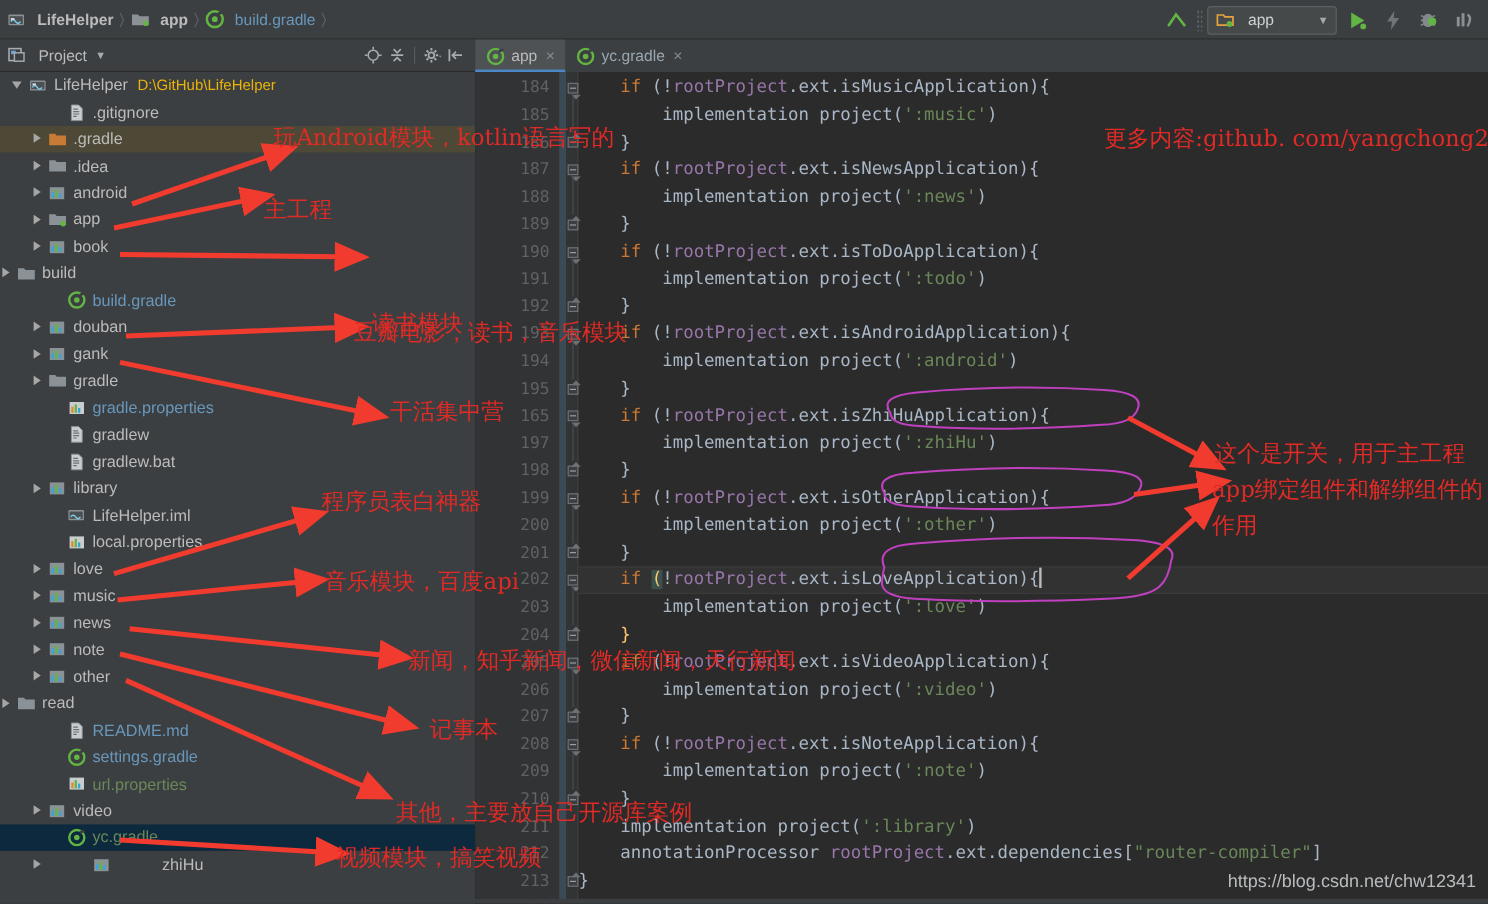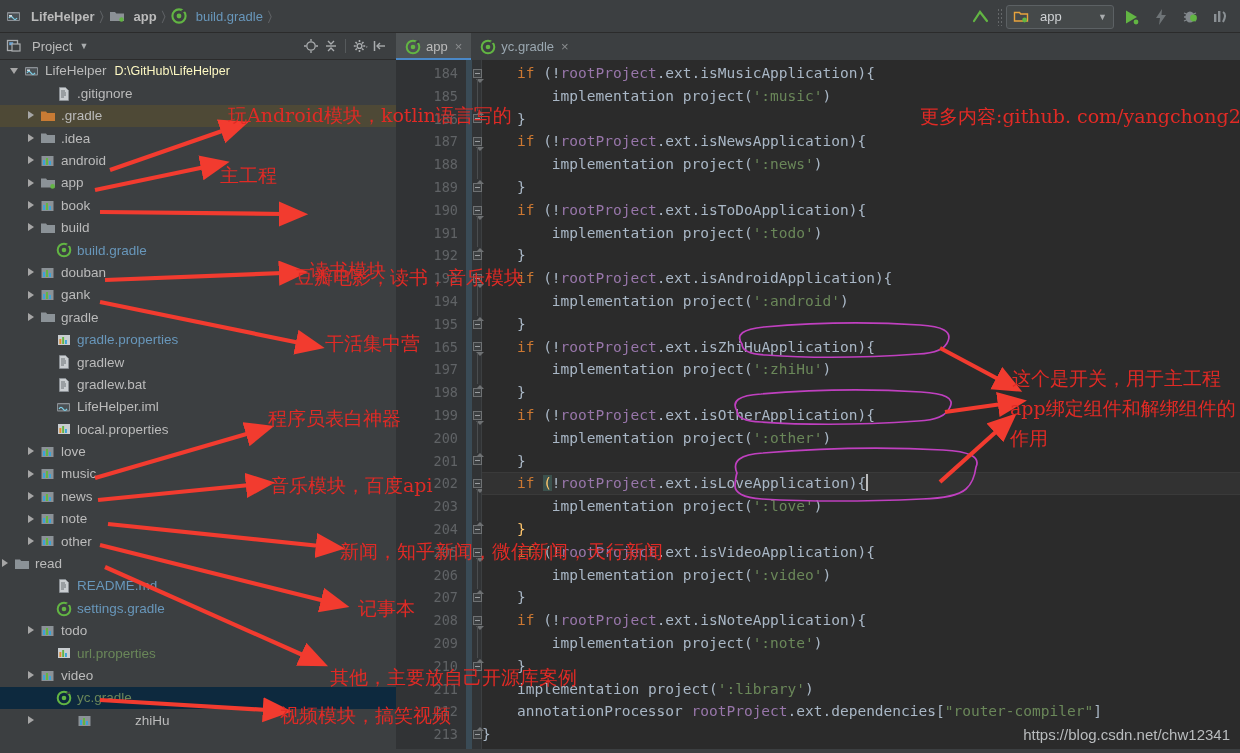--- a/index.html
+++ b/index.html
@@ -78,21 +78,21 @@
     border-left: 6px solid #a6a6a6;
     border-top: 4.5px solid transparent; border-bottom: 4.5px solid transparent;
   }
   .arrow.open::after {
     content: ""; position: absolute; left: 0px; top: 2.5px;
     border-top: 6px solid #a6a6a6;
     border-left: 4.5px solid transparent; border-right: 4.5px solid transparent;
   }
   .ico { width: 16px; height: 16px; margin-right: 5px; flex: 0 0 16px; position: relative; }
   .lbl { line-height: 1; }
-  .subpath { color: #fef9c3; font-size: 12.5px; margin-left: 8px; }
+  .subpath { color: #eab308; font-size: 12.5px; margin-left: 8px; }
   .lbl.blue { color: #6897bb; }
   .lbl.green { color: #6a8759; }
 
   
   .editor {
     position: absolute; left: 396px; top: 33px; width: 844px; height: 720px;
     background: #2b2b2b;
   }
   .tabs {
     position: absolute; left: 0; top: 0; width: 844px; height: 27px;
@@ -382,21 +382,21 @@
       <div class="row" style="padding-left: 26px;">
         <span class="arrow closed"></span>
         <span class="ico"><svg width="16" height="16" viewBox="0 0 16 16">
             <rect x="1.5" y="3" width="12" height="10" fill="#8b9297"></rect>
             <rect x="3" y="7" width="2" height="5" fill="#3ba3d8"></rect>
             <rect x="6" y="5" width="2" height="7" fill="#62b543"></rect>
             <rect x="9" y="8" width="2" height="4" fill="#3ba3d8"></rect>
           </svg></span>
         <span class="lbl">book</span>
       </div>
-      <div class="row" style="padding-left: 26px;">
+      <div class="row" style="">
         <span class="arrow closed"></span>
         <span class="ico"><svg width="16" height="16" viewBox="0 0 16 16">
             <path d="M1 3.5h5l1.2 1.5H15V13H1z" fill="#8b9297"></path>
           </svg></span>
         <span class="lbl">build</span>
       </div>
       <div class="row" style="padding-left: 42px;">
         <span class="arrow none"></span>
         <span class="ico"><svg width="16" height="16" viewBox="0 0 16 16">
             <circle cx="8" cy="8" r="6.3" fill="none" stroke="#62b543" stroke-width="2"></circle>
@@ -451,20 +451,30 @@
         <span class="lbl">gradlew</span>
       </div>
       <div class="row" style="padding-left: 42px;">
         <span class="arrow none"></span>
         <span class="ico"><svg width="16" height="16" viewBox="0 0 16 16">
             <path d="M3.5 1.5h6l3 3V14.5h-9z" fill="#c9cdd0" stroke="#8b9297" stroke-width="0.8"></path>
             <path d="M5 5h4M5 7h5M5 9h5M5 11h3" stroke="#6b7175" stroke-width="1"></path>
           </svg></span>
         <span class="lbl">gradlew.bat</span>
       </div>
+      <div class="row" style="padding-left: 26px;">
+        <span class="arrow closed"></span>
+        <span class="ico"><svg width="16" height="16" viewBox="0 0 16 16">
+            <rect x="1.5" y="3" width="12" height="10" fill="#8b9297"></rect>
+            <rect x="3" y="7" width="2" height="5" fill="#3ba3d8"></rect>
+            <rect x="6" y="5" width="2" height="7" fill="#62b543"></rect>
+            <rect x="9" y="8" width="2" height="4" fill="#3ba3d8"></rect>
+          </svg></span>
+        <span class="lbl">library</span>
+      </div>
       <div class="row" style="padding-left: 42px;">
         <span class="arrow none"></span>
         <span class="ico"><svg width="16" height="16" viewBox="0 0 16 16">
             <rect x="1" y="4" width="13" height="8.5" rx="1" fill="#8c9196"></rect>
             <rect x="2" y="5.3" width="11" height="6" fill="#4a5054"></rect>
             <path d="M3 9.8 q2-3 4 0 t4 0" stroke="#7fd0e8" fill="none" stroke-width="1.2"></path>
           </svg></span>
         <span class="lbl">LifeHelper.iml</span>
       </div>
       <div class="row" style="padding-left: 42px;">
@@ -543,30 +553,20 @@
         <span class="lbl blue">README.md</span>
       </div>
       <div class="row" style="padding-left: 42px;">
         <span class="arrow none"></span>
         <span class="ico"><svg width="16" height="16" viewBox="0 0 16 16">
             <circle cx="8" cy="8" r="6.3" fill="none" stroke="#62b543" stroke-width="2"></circle>
             <circle cx="8" cy="8" r="2.3" fill="#62b543"></circle>
             <path d="M10.7 3.8 L14.2 2.2" stroke="#3c3f41" stroke-width="2.3"></path>
           </svg></span>
         <span class="lbl blue">settings.gradle</span>
-      </div>
-      <div class="row" style="padding-left: 26px;">
-        <span class="arrow closed"></span>
-        <span class="ico"><svg width="16" height="16" viewBox="0 0 16 16">
-            <rect x="1.5" y="3" width="12" height="10" fill="#8b9297"></rect>
-            <rect x="3" y="7" width="2" height="5" fill="#3ba3d8"></rect>
-            <rect x="6" y="5" width="2" height="7" fill="#62b543"></rect>
-            <rect x="9" y="8" width="2" height="4" fill="#3ba3d8"></rect>
-          </svg></span>
-        <span class="lbl">todo</span>
       </div>
       <div class="row" style="padding-left: 42px;">
         <span class="arrow none"></span>
         <span class="ico"><svg width="16" height="16" viewBox="0 0 16 16">
             <rect x="2" y="3" width="12" height="10" fill="#c9cdd0"></rect>
             <rect x="3.4" y="7" width="1.9" height="5" fill="#e08a2e"></rect>
             <rect x="6.2" y="5" width="1.9" height="7" fill="#62b543"></rect>
             <rect x="9" y="8" width="1.9" height="4" fill="#3ba3d8"></rect>
           </svg></span>
         <span class="lbl green">url.properties</span>

